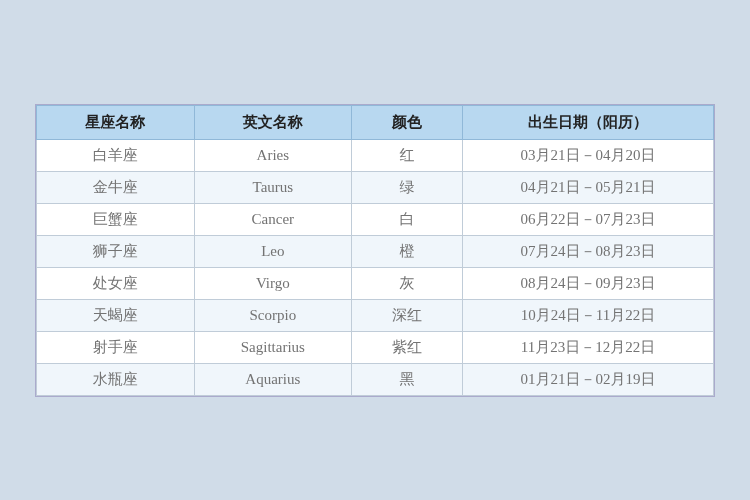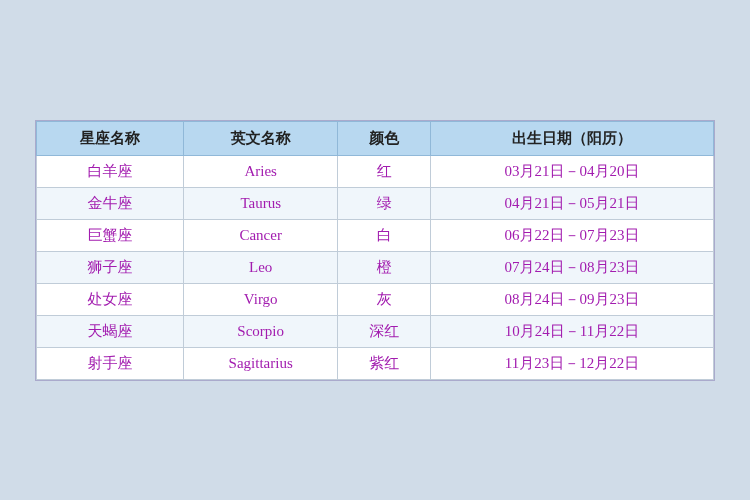--- a/index.html
+++ b/index.html
@@ -18,30 +18,30 @@
       border: 1px solid #aac;
       width: 680px;
     }
     table {
       width: 100%;
       border-collapse: collapse;
     }
     thead tr th {
       background-color: #b8d8f0;
       border: 1px solid #90b8d8;
-      padding: 7px 10px;
+      padding: 7px 20px;
       text-align: center;
       font-weight: bold;
       color: #222;
     }
     tbody tr td {
       border: 1px solid #c0ccd8;
       padding: 6px 10px;
       text-align: center;
-      color: #a21caf;
+      color: #737373;
       background-color: #fff;
     }
     tbody tr:nth-child(even) td {
       background-color: #f0f6fb;
     }
   </style>
 </head>
 <body>
 
 <div class="table-wrapper">
@@ -90,15 +90,21 @@
           <td>Scorpio</td>
           <td>深红</td>
           <td>10月24日－11月22日</td>
         </tr>
         <tr>
           <td>射手座</td>
           <td>Sagittarius</td>
           <td>紫红</td>
           <td>11月23日－12月22日</td>
         </tr>
+        <tr>
+          <td>水瓶座</td>
+          <td>Aquarius</td>
+          <td>黑</td>
+          <td>01月21日－02月19日</td>
+        </tr>
       </tbody>
   </table>
 </div>
 
 </body></html>

